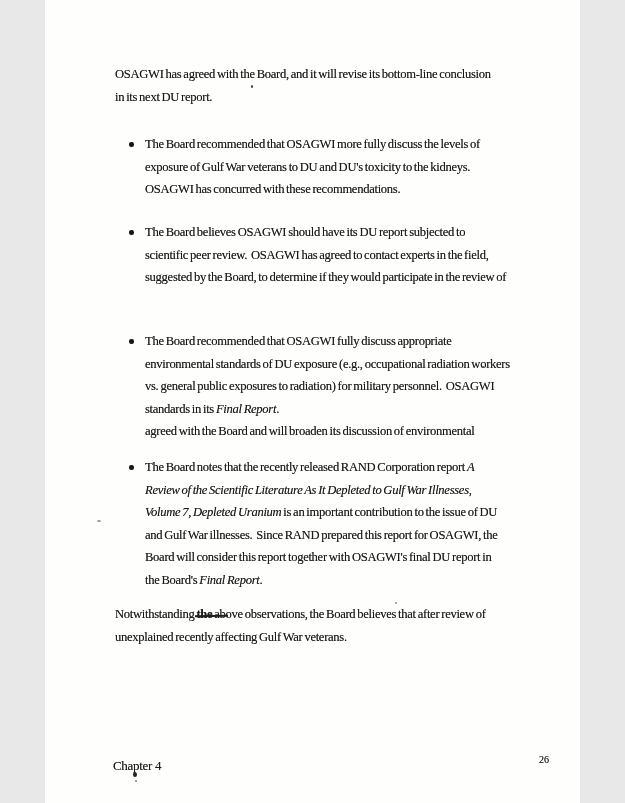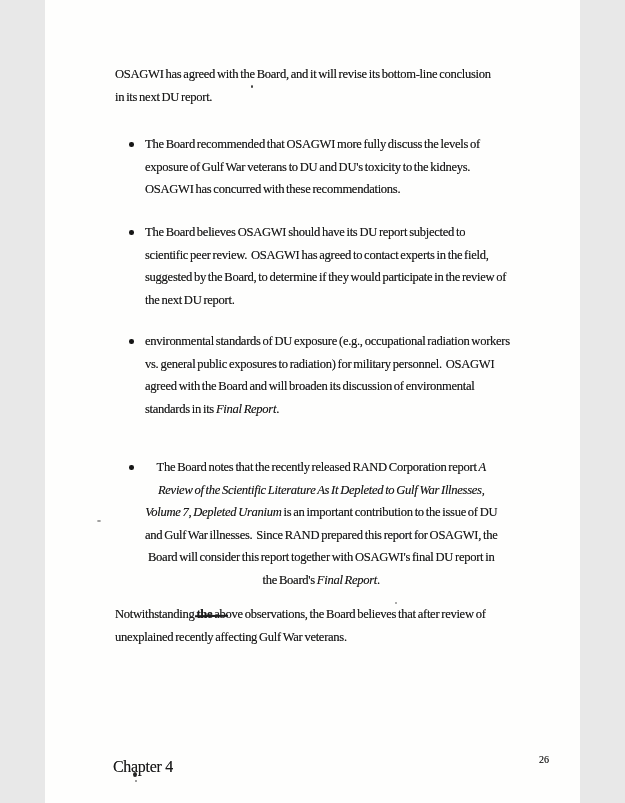--- a/index.html
+++ b/index.html
@@ -43,21 +43,21 @@
     right: -16px;
     top: 8px;
     height: 1.6px;
     background: #1f1f1f;
     transform: rotate(-1.2deg);
   }
   .footer-chapter {
     position: absolute;
     left: 68px;
     top: 758px;
-    font-size: 16px;
+    font-size: 13px;
     letter-spacing: -0.3px;
   }
   .footer-page {
     position: absolute;
     left: 494px;
     top: 754px;
     font-size: 10px;
   }
   .speck { position: absolute; border-radius: 50%; }
 </style>
@@ -79,35 +79,35 @@
       <div class="line"><span>OSAGWI has concurred with these recommendations.</span></div>
     </div>
   </div>
 
   <div class="bullet" style="top:221px;">
     <span class="dot"></span>
     <div class="btext">
       <div class="line"><span>The Board believes OSAGWI should have its DU report subjected to</span></div>
       <div class="line"><span>scientific peer review.  OSAGWI has agreed to contact experts in the field,</span></div>
       <div class="line"><span>suggested by the Board, to determine if they would participate in the review of</span></div>
-      <div class="line"><span>the next DU report.</span></div>
     </div>
   </div>
 
   <div class="bullet" style="top:330px;">
     <span class="dot"></span>
     <div class="btext">
+      <div class="line"><span>The Board recommended that OSAGWI fully discuss appropriate</span></div>
       <div class="line"><span>environmental standards of DU exposure (e.g., occupational radiation workers</span></div>
       <div class="line"><span>vs. general public exposures to radiation) for military personnel.  OSAGWI</span></div>
+      <div class="line"><span>standards in its </span><span class="em">Final Report</span><span>.</span></div>
       <div class="line"><span>agreed with the Board and will broaden its discussion of environmental</span></div>
-      <div class="line"><span>standards in its </span><span class="em">Final Report</span><span>.</span></div>
     </div>
   </div>
 
-  <div class="bullet" style="top:456px;text-align:center;">
+  <div class="bullet" style="top:456px;">
     <span class="dot"></span>
     <div class="btext">
       <div class="line"><span>The Board notes that the recently released RAND Corporation report </span><span class="em">A</span></div>
       <div class="line"><span class="em">Review of the Scientific Literature As It Depleted to Gulf War Illnesses,</span></div>
       <div class="line"><span class="em">Volume 7, Depleted Uranium</span><span> is an important contribution to the issue of DU</span></div>
       <div class="line"><span>and Gulf War illnesses.  Since RAND prepared this report for OSAGWI, the</span></div>
       <div class="line"><span>Board will consider this report together with OSAGWI's final DU report in</span></div>
       <div class="line"><span>the Board's </span><span class="em">Final Report</span><span>.</span></div>
     </div>
   </div>

